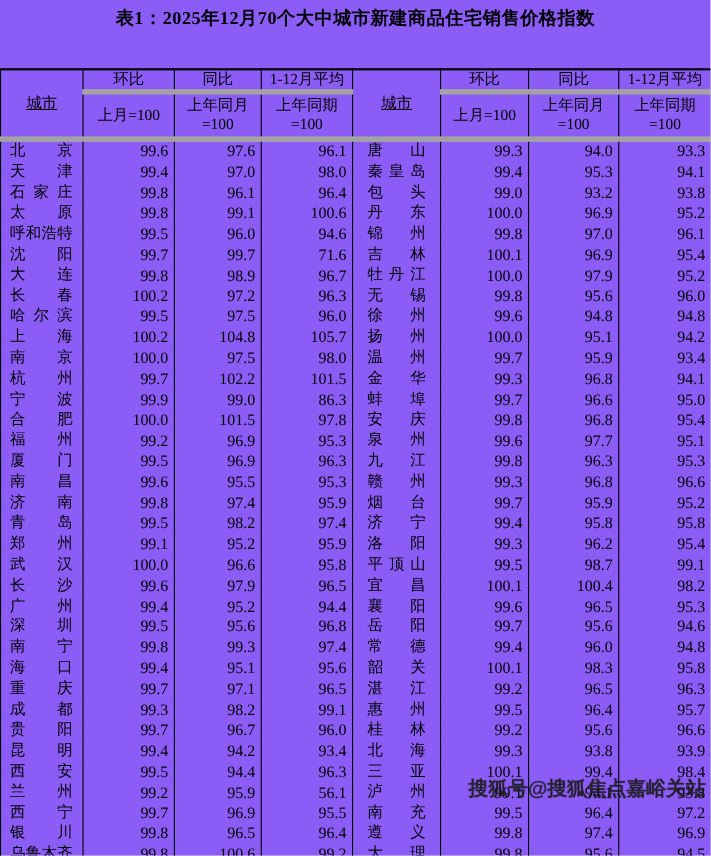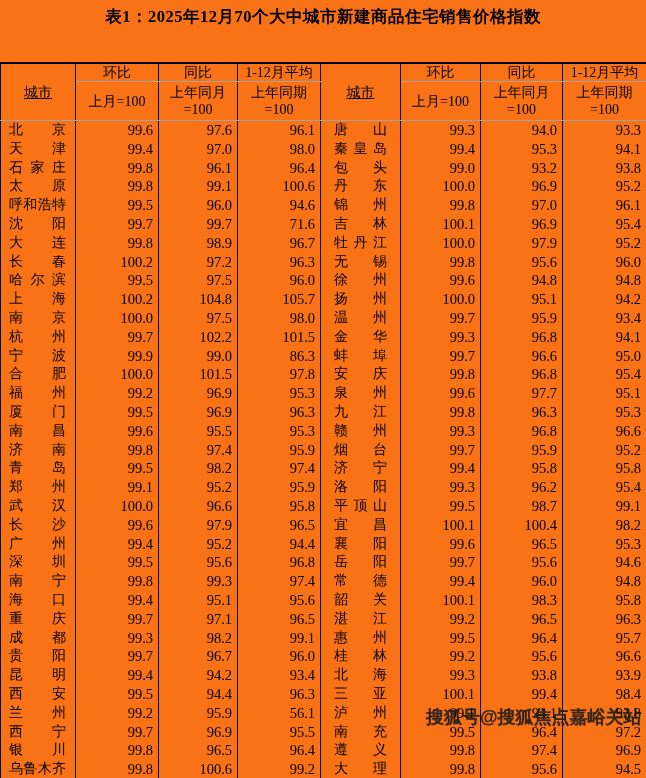--- a/index.html
+++ b/index.html
@@ -1,19 +1,19 @@
 <!DOCTYPE html>
 <html><head>
 <meta charset="utf-8">
 <style>
   html,body{margin:0;padding:0;background:#ffffff;}
   .page{
     position:relative;
     width:646px;height:778px;
-    background:#f97316;
+    background:#8b5cf6;
     overflow:hidden;
     color:#000;
     font-family:"Liberation Serif","DejaVu Serif",serif;
   }
   .title{
     position:absolute;top:6px;left:0;width:100%;
     text-align:center;
     font-size:16.5px;font-weight:bold;
     letter-spacing:0.5px;
   }
@@ -21,21 +21,21 @@
     position:absolute;top:62px;left:0;
     width:646px;
     border-collapse:collapse;table-layout:fixed;
     border-top:2.5px solid #000;
     border-bottom:2.5px solid #000;
     border-left:1.5px solid #000;
     border-right:1.5px solid #000;
   }
   th,td{border-left:1px solid #000;border-right:1px solid #000;padding:0;}
   thead th{
-    border-bottom:1px solid #a3a3a3;
+    border-bottom:5px solid #a3a3a3;
     font-weight:normal;
     font-size:14px;
     text-align:center;vertical-align:middle;
   }
   thead tr.h1 th{height:17px;line-height:17px;}
   thead tr.h2 th{height:38px;white-space:pre-line;line-height:17px;}
   thead th.cityh{height:auto;text-decoration:underline;}
   tbody td{
     height:18.8px;line-height:18.8px;
     font-size:14.5px;

